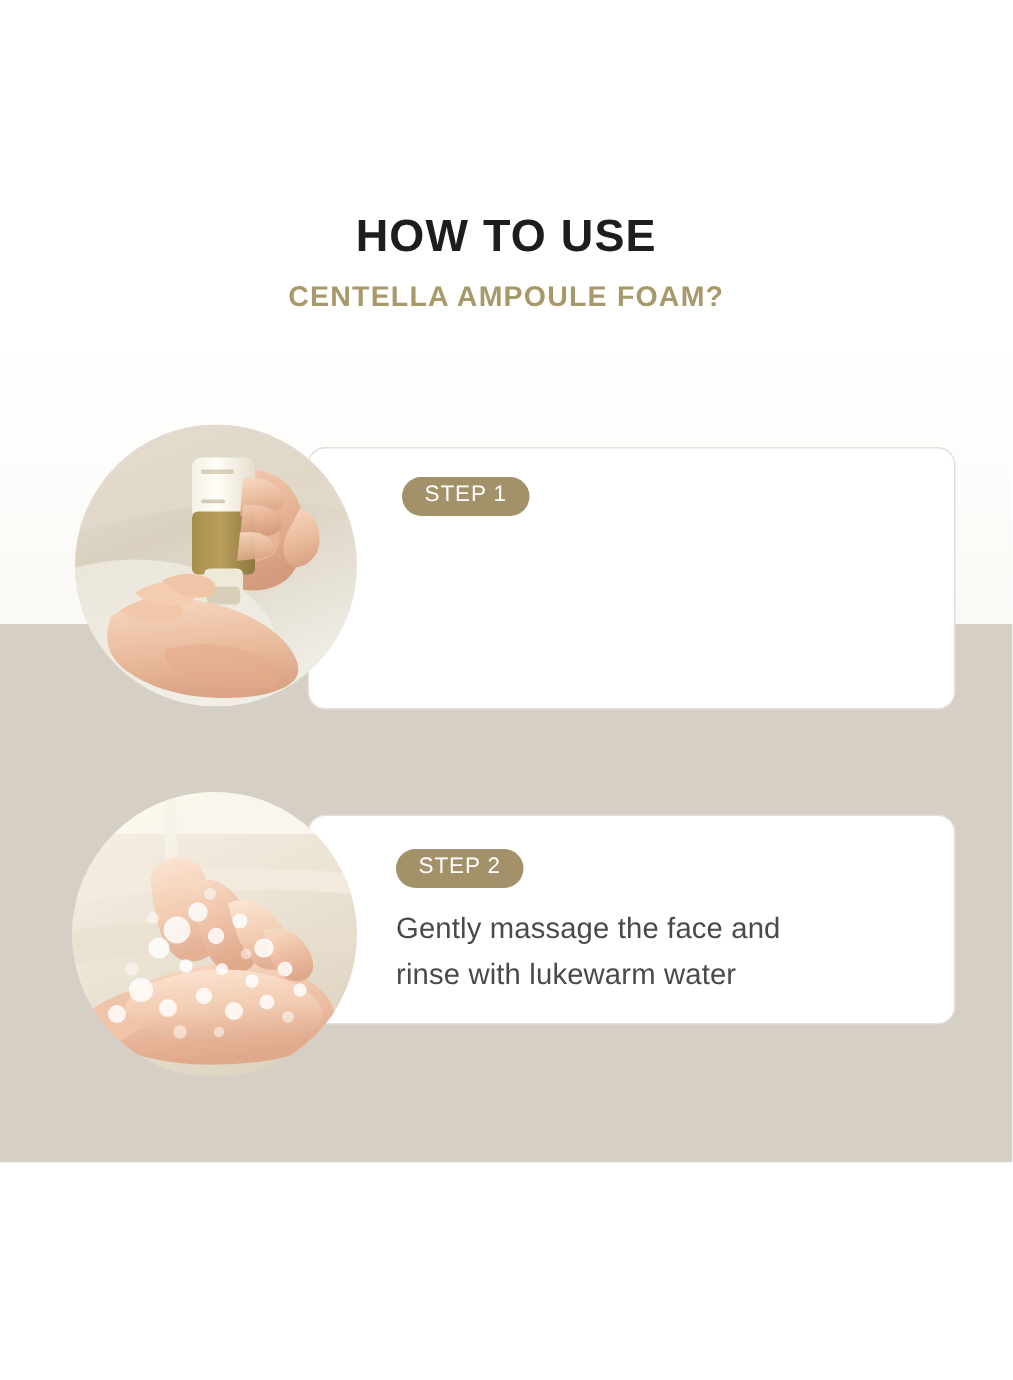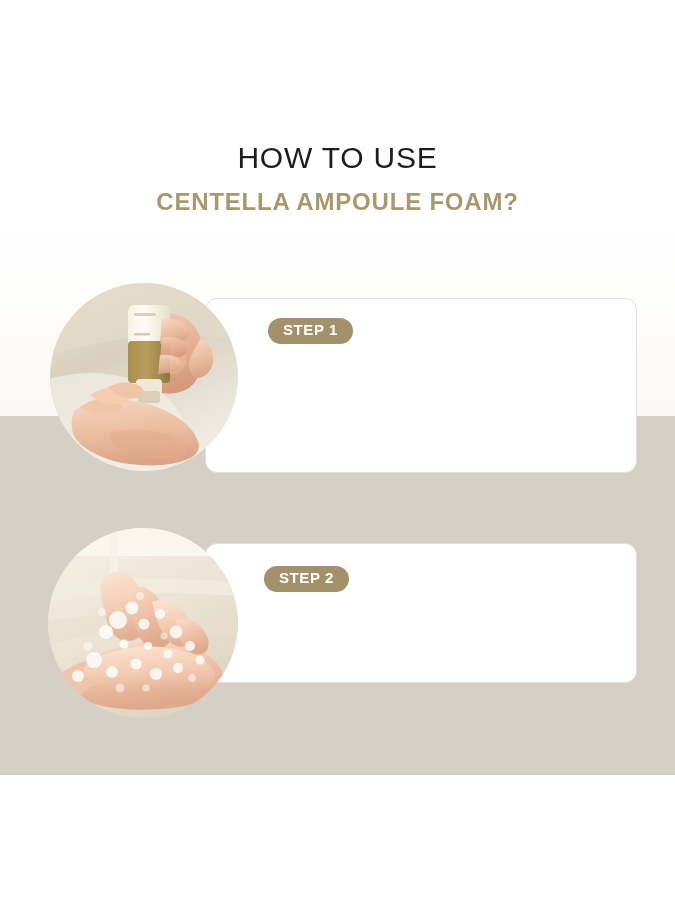--- a/index.html
+++ b/index.html
@@ -46,28 +46,28 @@
     position: absolute;
     left: 0;
     top: 138px;
     width: 675px;
     text-align: center;
     line-height: 1.32;
   }
   .heading .line1 {
     display: block;
     font-size: 30px;
-    font-weight: 400;
+    font-weight: 700;
     letter-spacing: 0.8px;
     color: #1d1d1b;
   }
   .heading .line2 {
     display: block;
     margin-top: 8px;
-    font-size: 24px;
+    font-size: 19px;
     font-weight: 700;
     letter-spacing: 0.8px;
     color: #a79969;
   }
   .step-card {
     position: absolute;
     background: #ffffff;
     border: 1px solid #e3e0dc;
     border-radius: 12px;
     box-sizing: border-box;
@@ -75,21 +75,21 @@
   .step-card-body {
     position: absolute;
     left: 0;
     top: 0;
   }
   .badge {
     display: inline-block;
     background: #a3916a;
     color: #ffffff;
     font-size: 15px;
-    font-weight: 700;
+    font-weight: 400;
     letter-spacing: 0.6px;
     padding: 4px 15px 5px 15px;
     border-radius: 13px;
     line-height: 1.1;
   }
   .step-lines {
     margin-top: 12px;
     color: #4a4a4a;
     font-size: 19.5px;
     line-height: 1.62;
@@ -185,20 +185,24 @@
     <path d="M40 112 q16 -10 32 -6 q9 3 8 9 q-2 6 -14 6 q-18 0 -26 -9 z" fill="#f4cdb0"></path>
     <path d="M58 104 q16 -8 30 -2 q8 4 5 10 q-4 5 -15 3 q-14 -3 -20 -11 z" fill="#f0c4a6"></path>
     <path d="M60 150 q30 -8 58 2 q16 6 18 16 q1 7 -12 8 q-30 2 -52 -9 q-14 -7 -12 -17 z" fill="#e3ab8c" opacity="0.55"></path>
   </svg>
 </div>
 
 <div class="step-card" style="left:205px; top:543px; width:432px; height:140px;"></div>
 
 <div class="step-card-body" style="left:264px; top:566px; width:360px;">
   <div class="badge">STEP 2</div>
+  <div class="step-lines">
+    <span>Gently massage the face and</span>
+    <span>rinse with lukewarm water</span>
+  </div>
 </div>
 
 <div class="photo" style="left:48px; top:528px; width:190px; height:190px;">
   <svg width="190" height="190" viewBox="0 0 190 190" aria-hidden="true">
     <defs>
       <linearGradient id="p2bg" x1="0.1" y1="0" x2="0.6" y2="1">
         <stop offset="0%" stop-color="#f6f1e6"></stop>
         <stop offset="50%" stop-color="#ece4d5"></stop>
         <stop offset="100%" stop-color="#ded4c2"></stop>
       </linearGradient>

